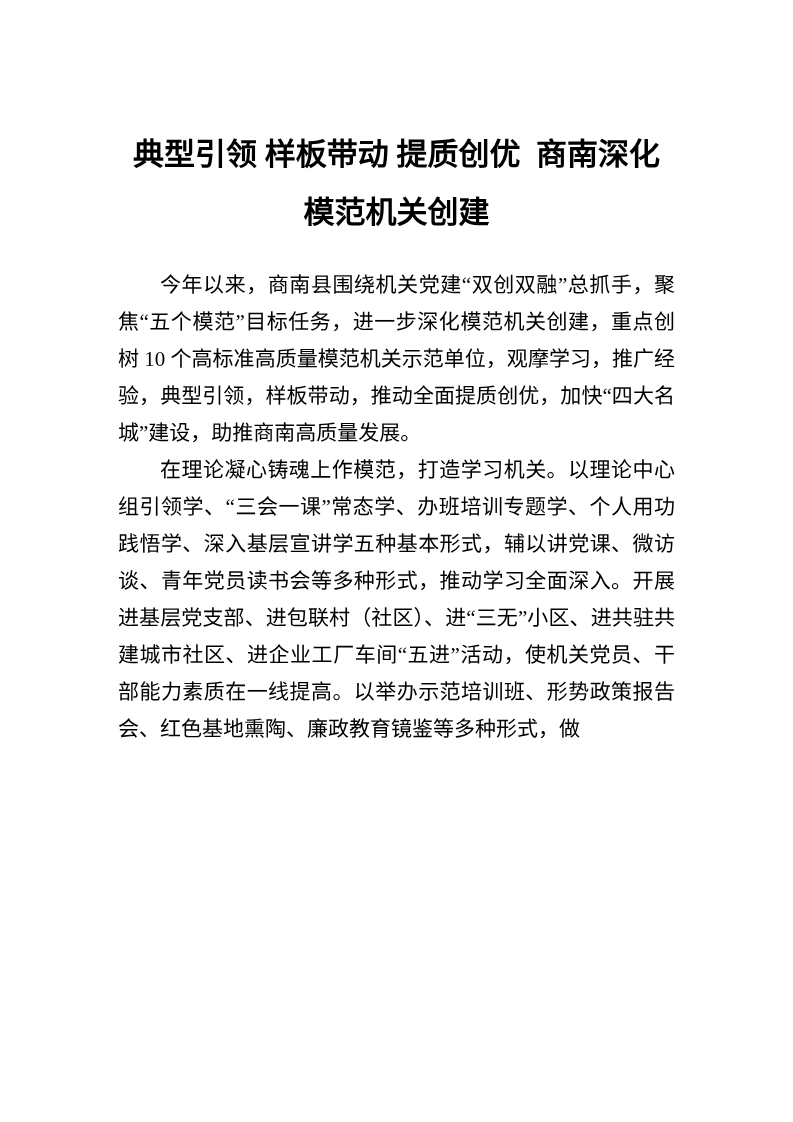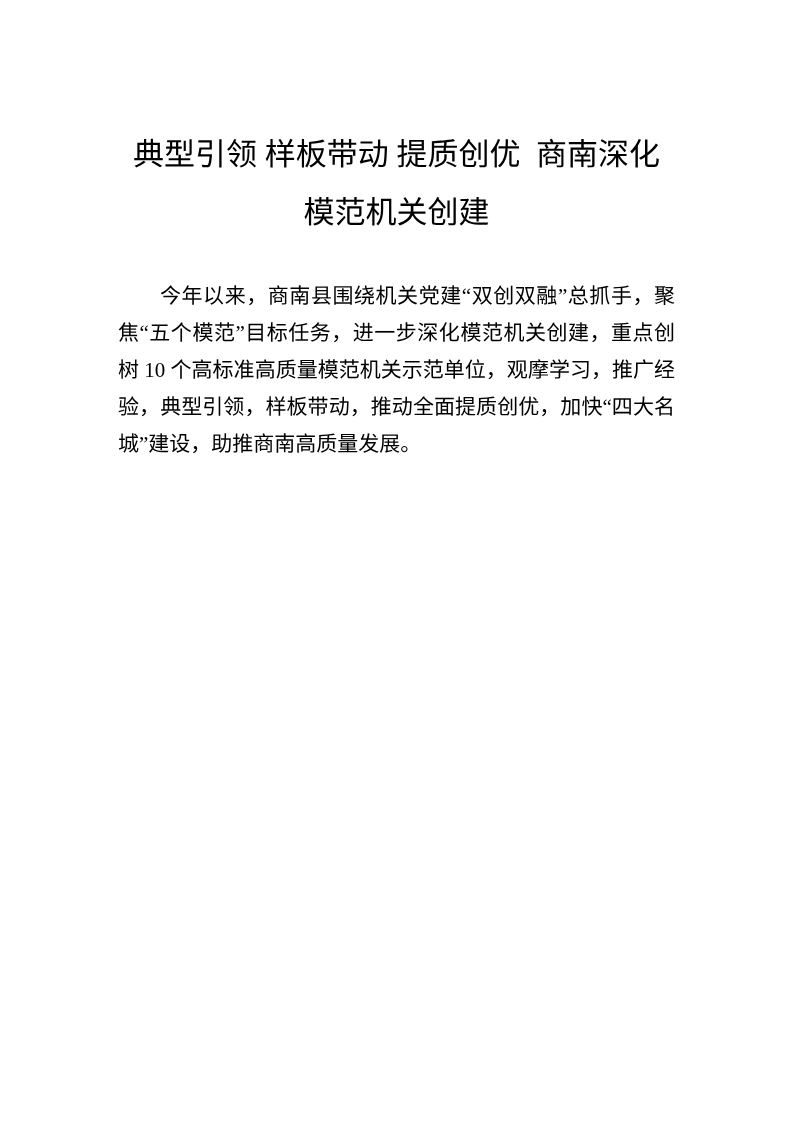--- a/index.html
+++ b/index.html
@@ -17,29 +17,29 @@
     width: 793px;
     height: 1122px;
     background: #ffffff;
     padding: 126px 118px 0 118px;
     color: #000000;
   }
   .doc-title {
     font-family: "Liberation Serif", "DejaVu Serif", serif;
     font-size: 31px;
     line-height: 58px;
-    font-weight: 400;
+    font-weight: 700;
     text-align: center;
     color: #000000;
   }
   .doc-title .title-line {
     white-space: pre-wrap; 
   }
   .doc-body {
-    margin-top: 36px;
+    margin-top: 25px;
     font-family: "Liberation Serif", "DejaVu Serif", serif;
     font-size: 21px;
     line-height: 37px;
     text-align: justify;
     text-justify: inter-ideograph;
     color: #000000;
   }
   .doc-body p {
     margin: 0;
     padding: 0;
@@ -50,14 +50,15 @@
 </head>
 <body>
 
 <div class="page">
   <div class="doc-title">
     <div class="title-line">典型引领 样板带动 提质创优  商南深化</div>
     <div class="title-line">模范机关创建</div>
   </div>
   <div class="doc-body">
     <p>今年以来，商南县围绕机关党建“双创双融”总抓手，聚焦“五个模范”目标任务，进一步深化模范机关创建，重点创树 10 个高标准高质量模范机关示范单位，观摩学习，推广经验，典型引领，样板带动，推动全面提质创优，加快“四大名城”建设，助推商南高质量发展。</p>
+    <p>在理论凝心铸魂上作模范，打造学习机关。以理论中心组引领学、“三会一课”常态学、办班培训专题学、个人用功践悟学、深入基层宣讲学五种基本形式，辅以讲党课、微访谈、青年党员读书会等多种形式，推动学习全面深入。开展进基层党支部、进包联村（社区）、进“三无”小区、进共驻共建城市社区、进企业工厂车间“五进”活动，使机关党员、干部能力素质在一线提高。以举办示范培训班、形势政策报告会、红色基地熏陶、廉政教育镜鉴等多种形式，做</p>
   </div>
 </div>
 
 </body></html>

